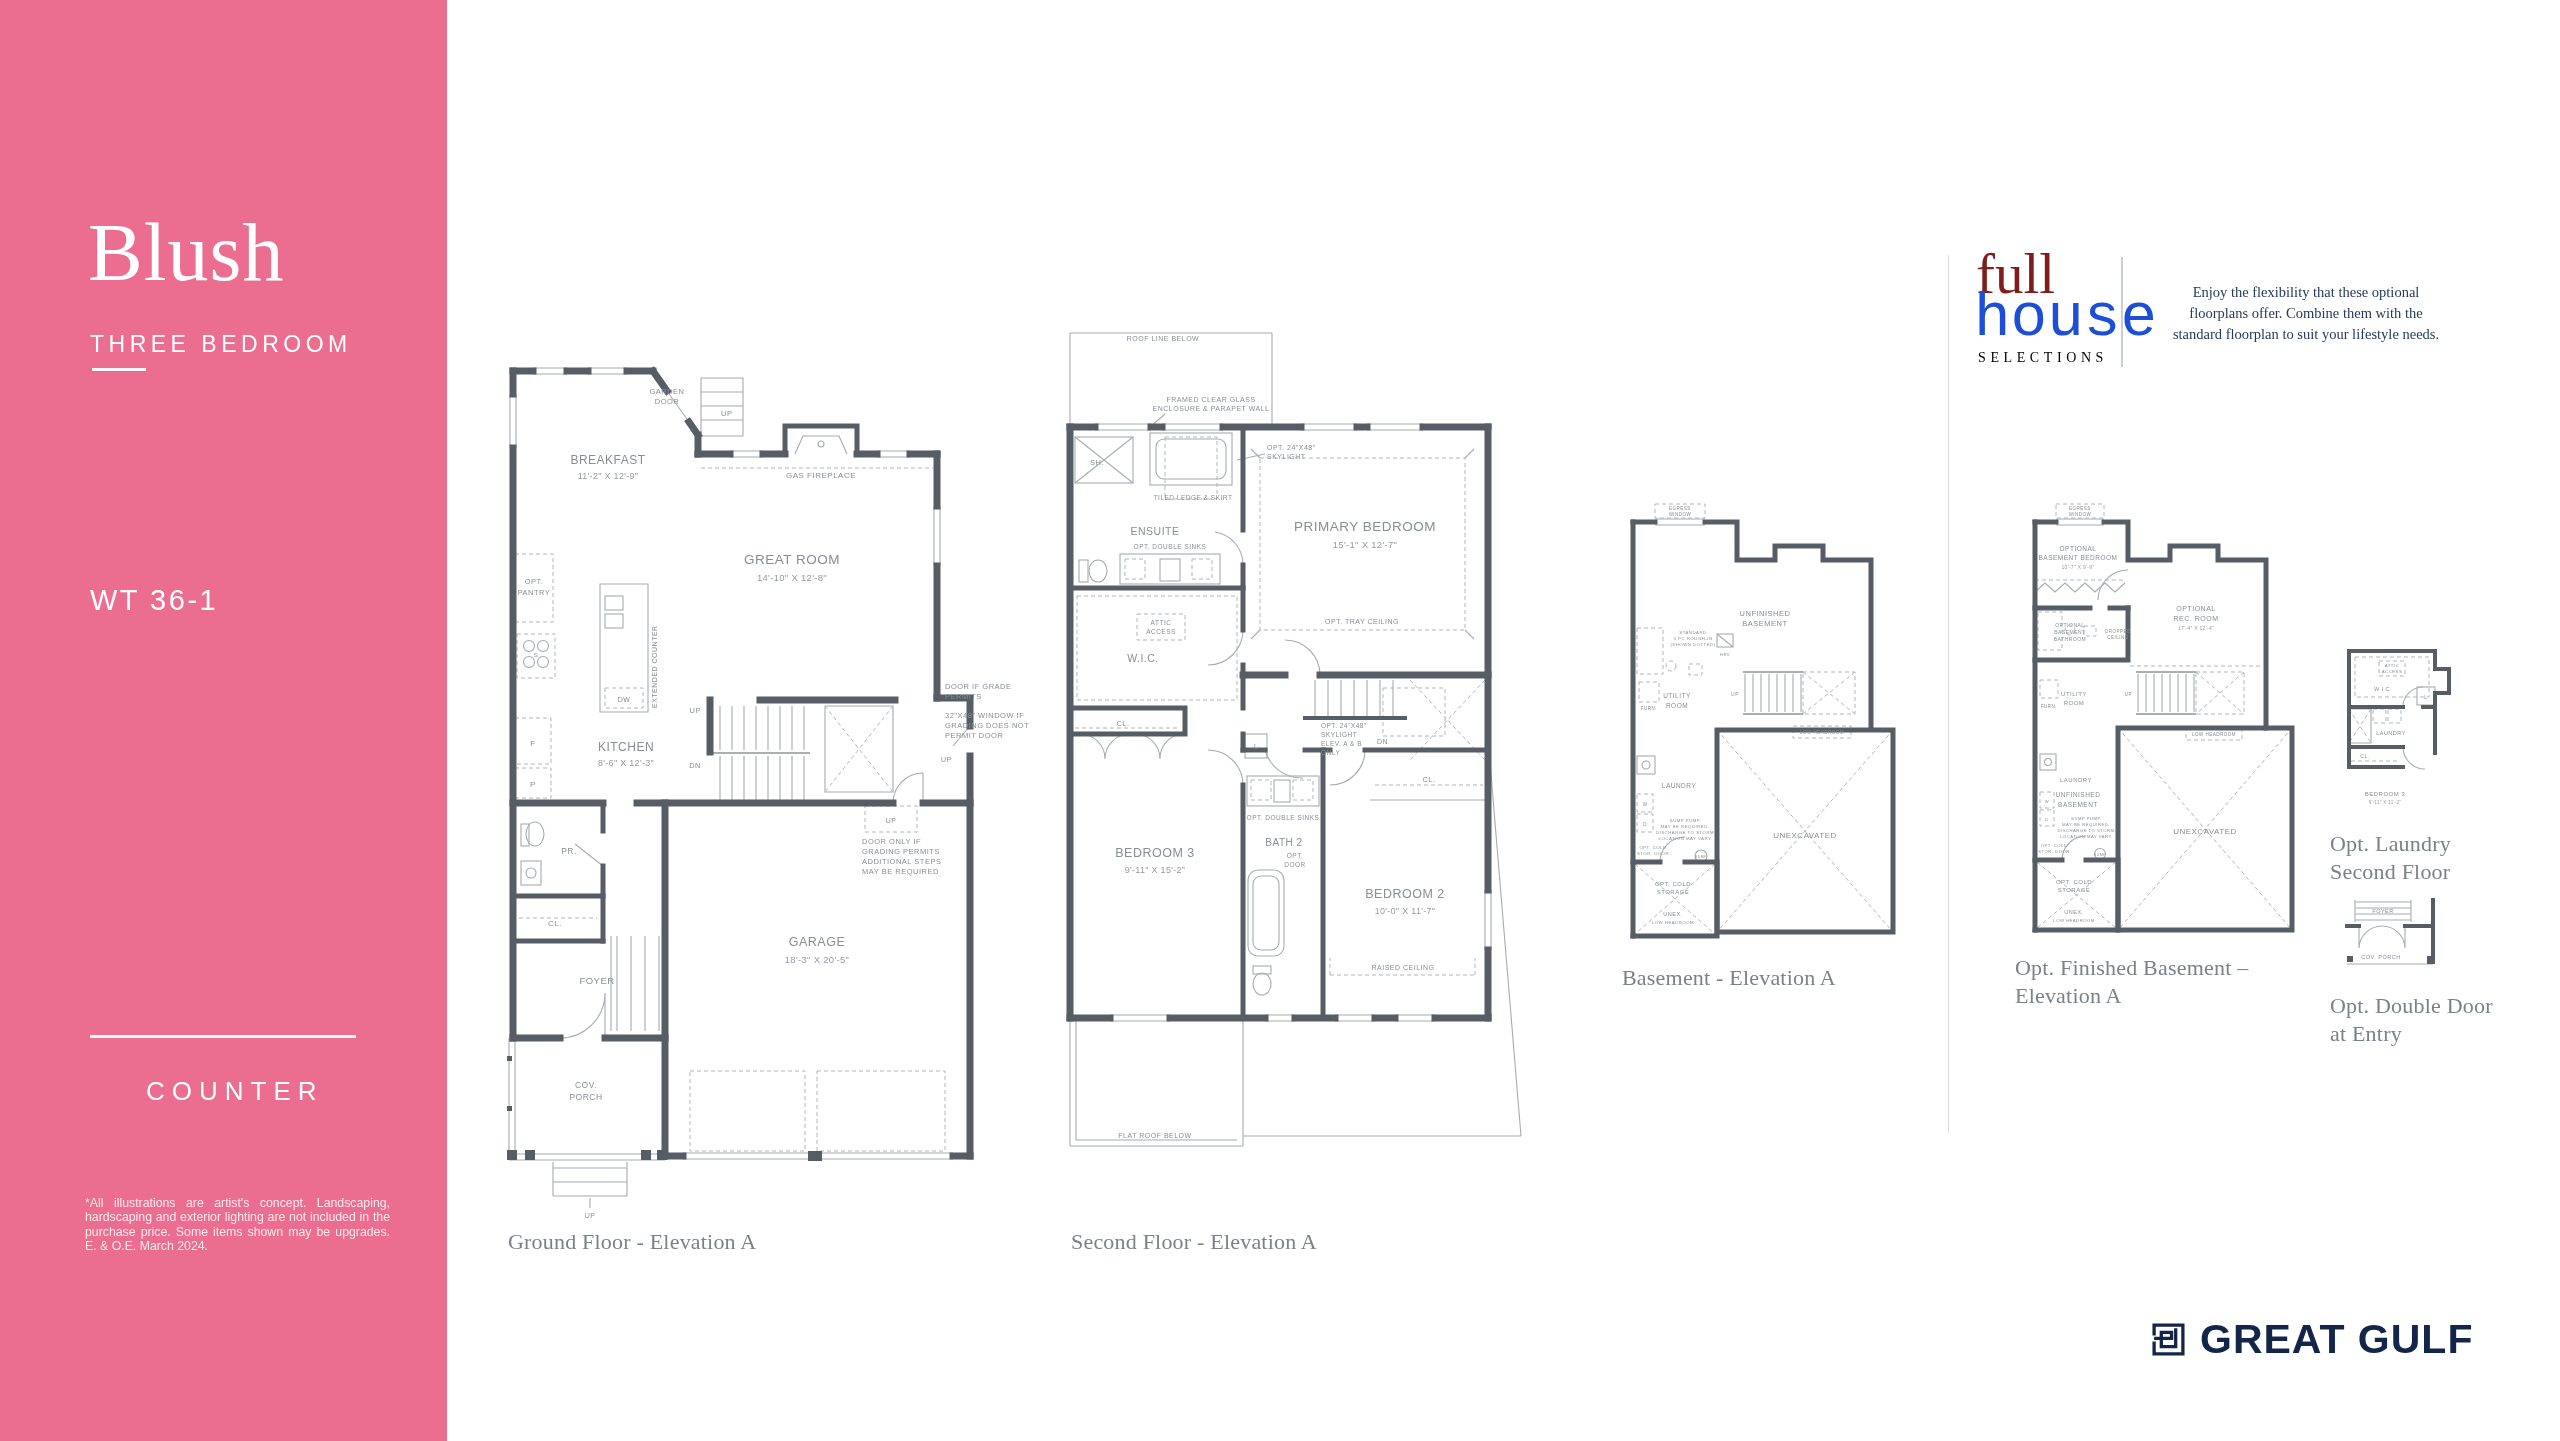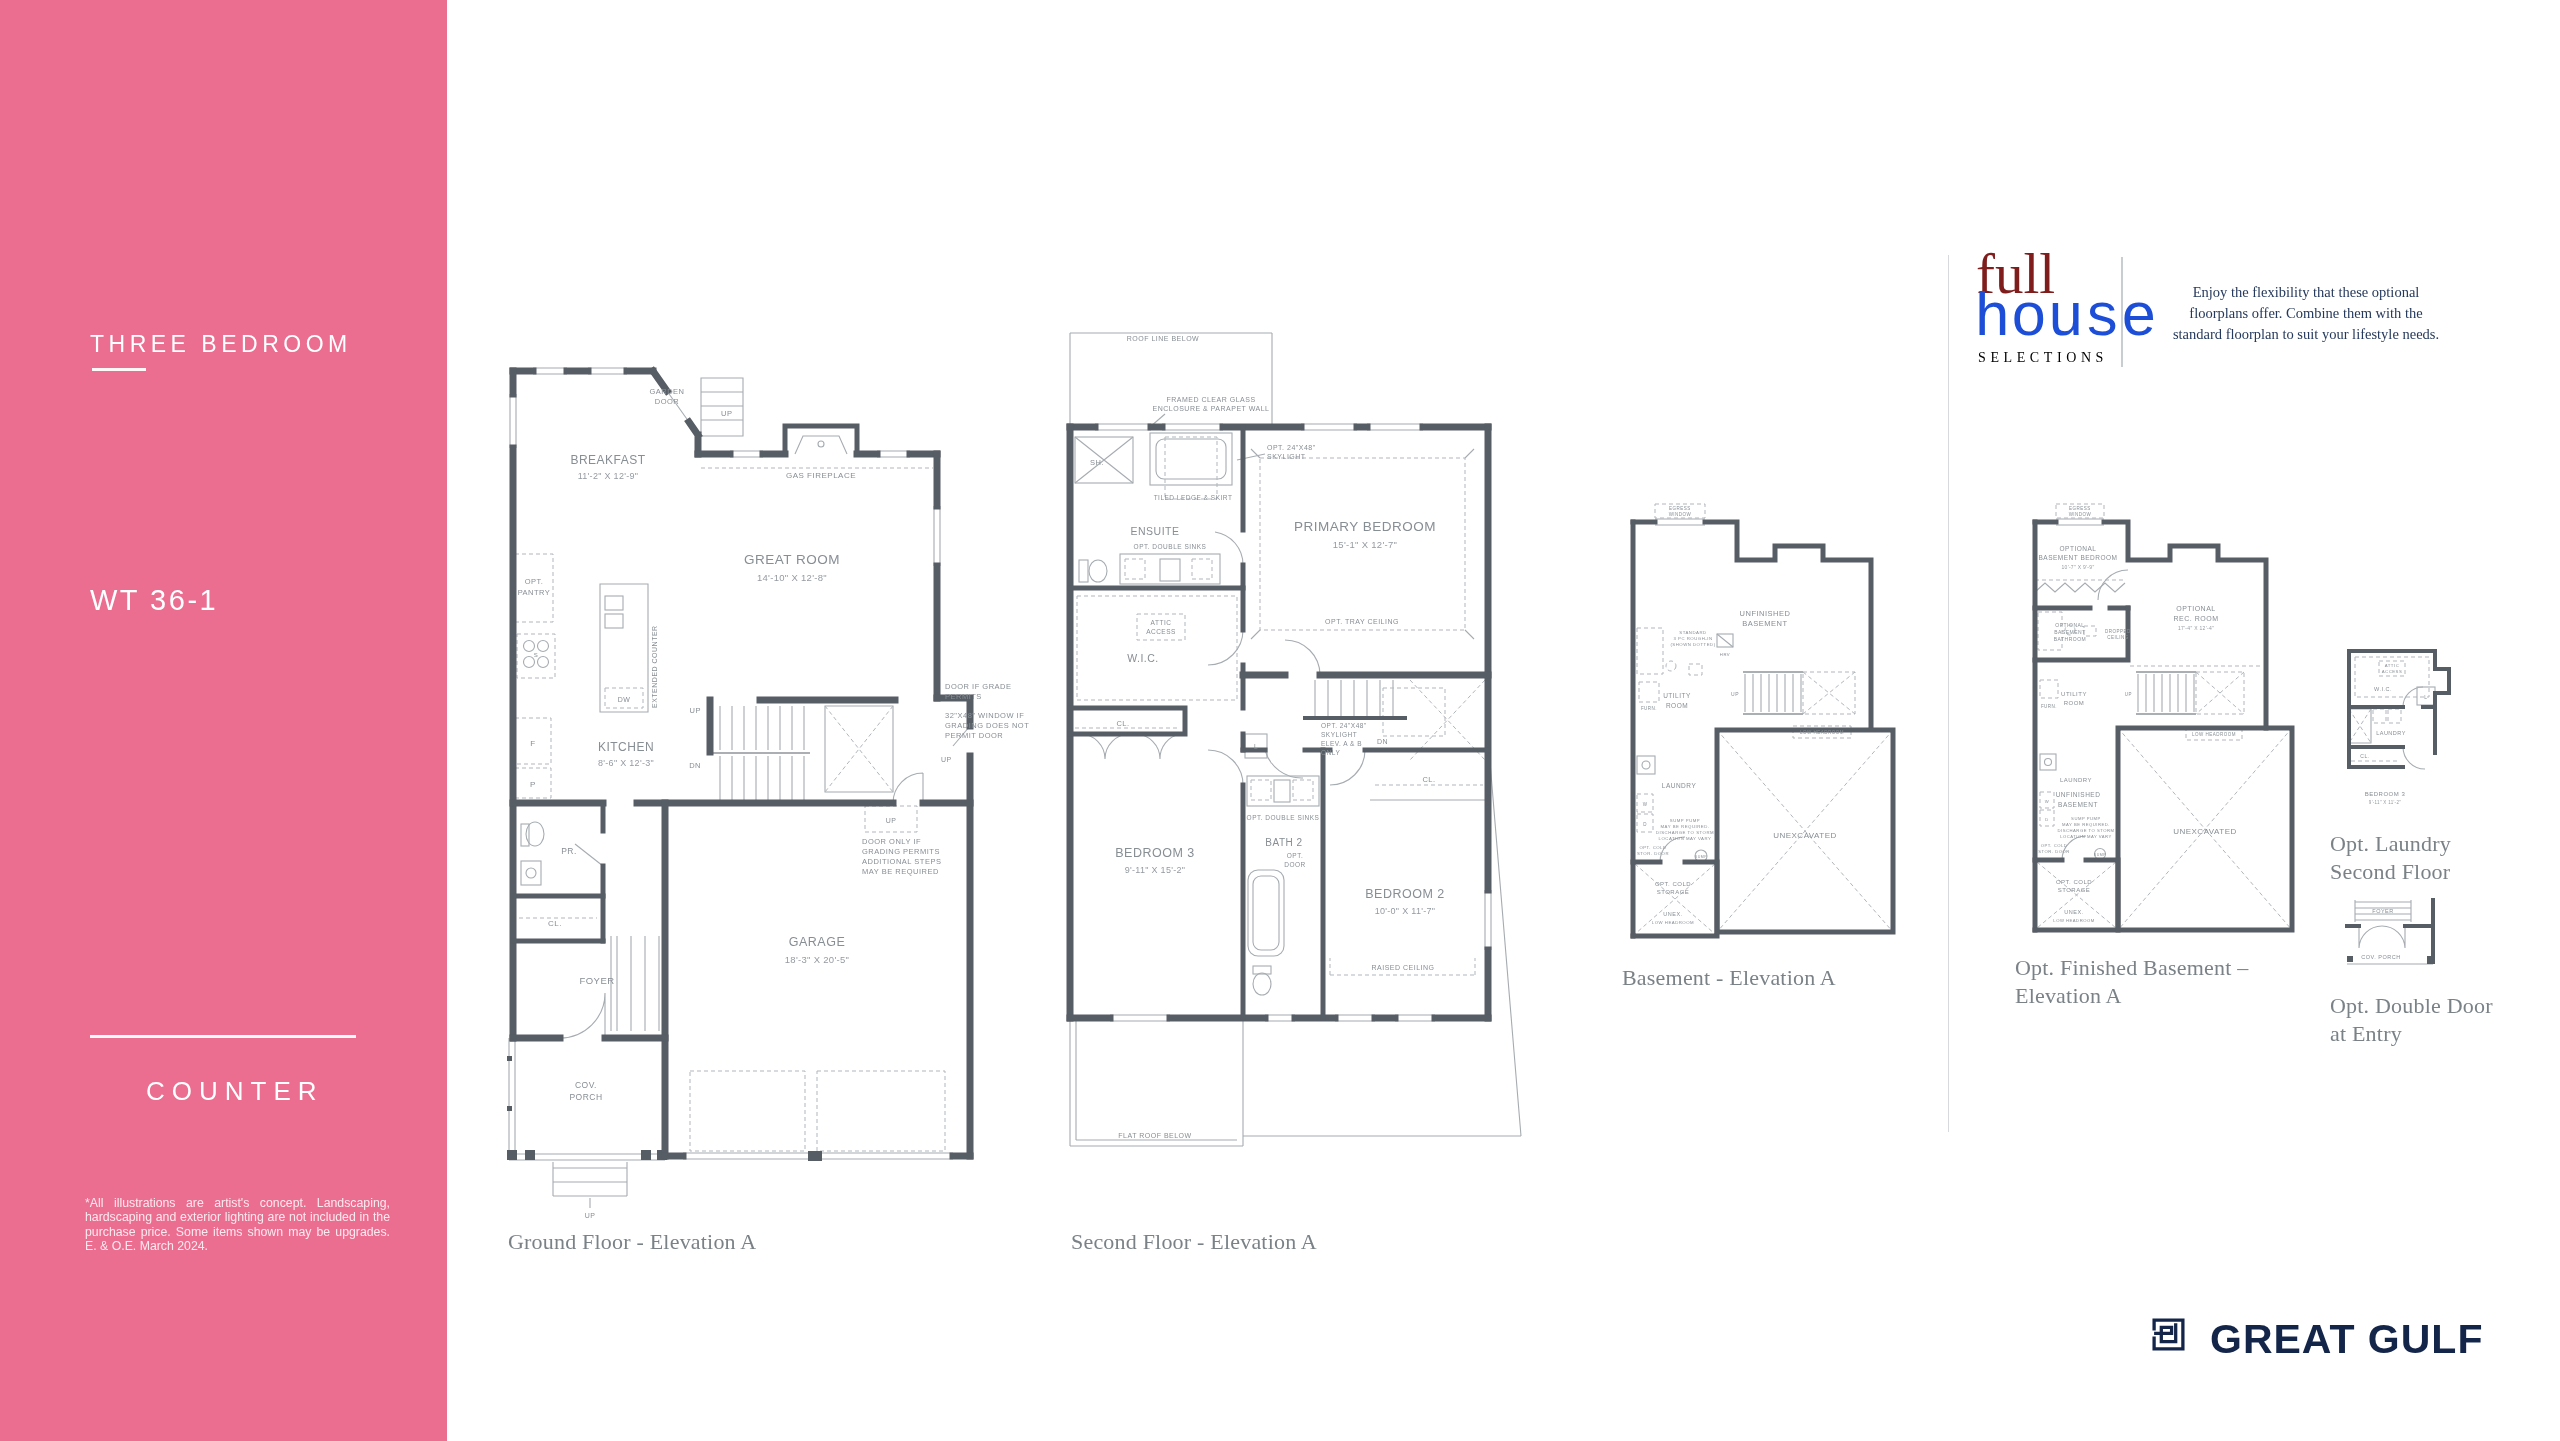--- a/index.html
+++ b/index.html
@@ -28,29 +28,30 @@
   .t2{stroke:#8F959B;stroke-width:1.6;fill:none}
   .td{stroke:#B1B6BB;stroke-width:1;fill:none;stroke-dasharray:4 3}
   .fw{fill:#575D64;stroke:none}
   
   .fh-full{position:absolute;left:1976px;top:245px;font-family:"Liberation Serif",serif;font-size:57px;line-height:1;color:#7f1d1d}
   .fh-house{position:absolute;left:1974px;top:288px;font-family:Liberation Mono, monospace;font-size:61px;line-height:1;color:#1d4ed8}
   .fh-sel{position:absolute;left:1978px;top:350px;font-family:"Liberation Serif",serif;font-size:14px;letter-spacing:4.6px;color:#000000}
   .fh-vline{position:absolute;left:2121px;top:257px;width:2px;height:110px;background:#C8CDD2}
   .fh-blurb{position:absolute;left:2150px;top:282px;width:312px;font-family:"Liberation Serif",serif;font-size:14.5px;font-weight:400;line-height:20.8px;text-align:center;color:#25395C}
   .divider{position:absolute;left:1948px;top:255px;width:1px;height:877px;background:#D7DADD}
-  .gg{position:absolute;left:2150px;top:1316px;display:flex;align-items:flex-start;gap:23px}
+  .gg{position:absolute;left:2150px;top:1316px;display:flex;align-items:center;gap:13px}
   .gg-text{font-size:41px;font-weight:700;color:#14254A;letter-spacing:1px}
 </style>
 </head>
 <body>
 
 <div class="stage">
 
   <aside class="sidebar">
+    <div class="sb-title">Blush</div>
     <div class="sb-sub">THREE BEDROOM</div>
     <div class="sb-rule"></div>
     <div class="sb-model">WT 36-1</div>
     <div class="sb-rule2"></div>
     <div class="sb-cat">COUNTER</div>
     <div class="sb-disc">
       <p>*All illustrations are artist's concept. Landscaping, hardscaping and exterior lighting are not included in the purchase price. Some items shown may be upgrades. E. &amp; O.E. March 2024.</p>
     </div>
   </aside>
 

